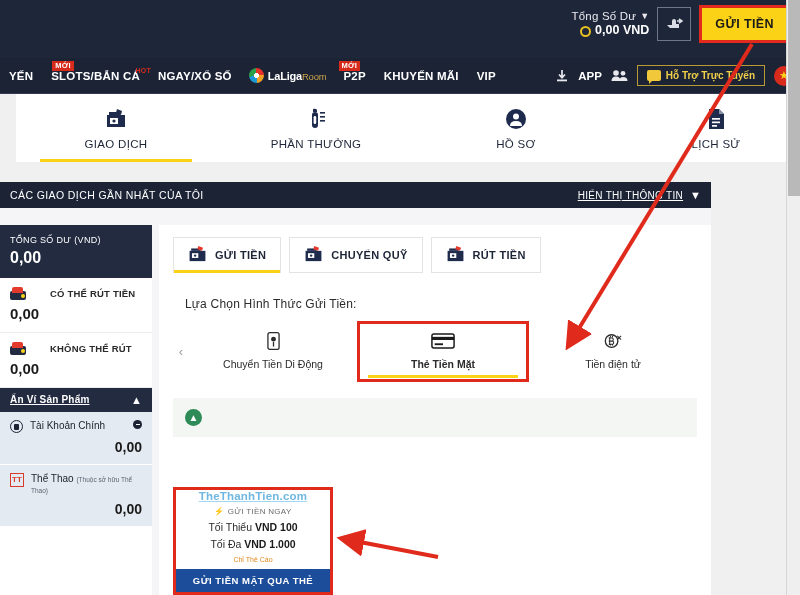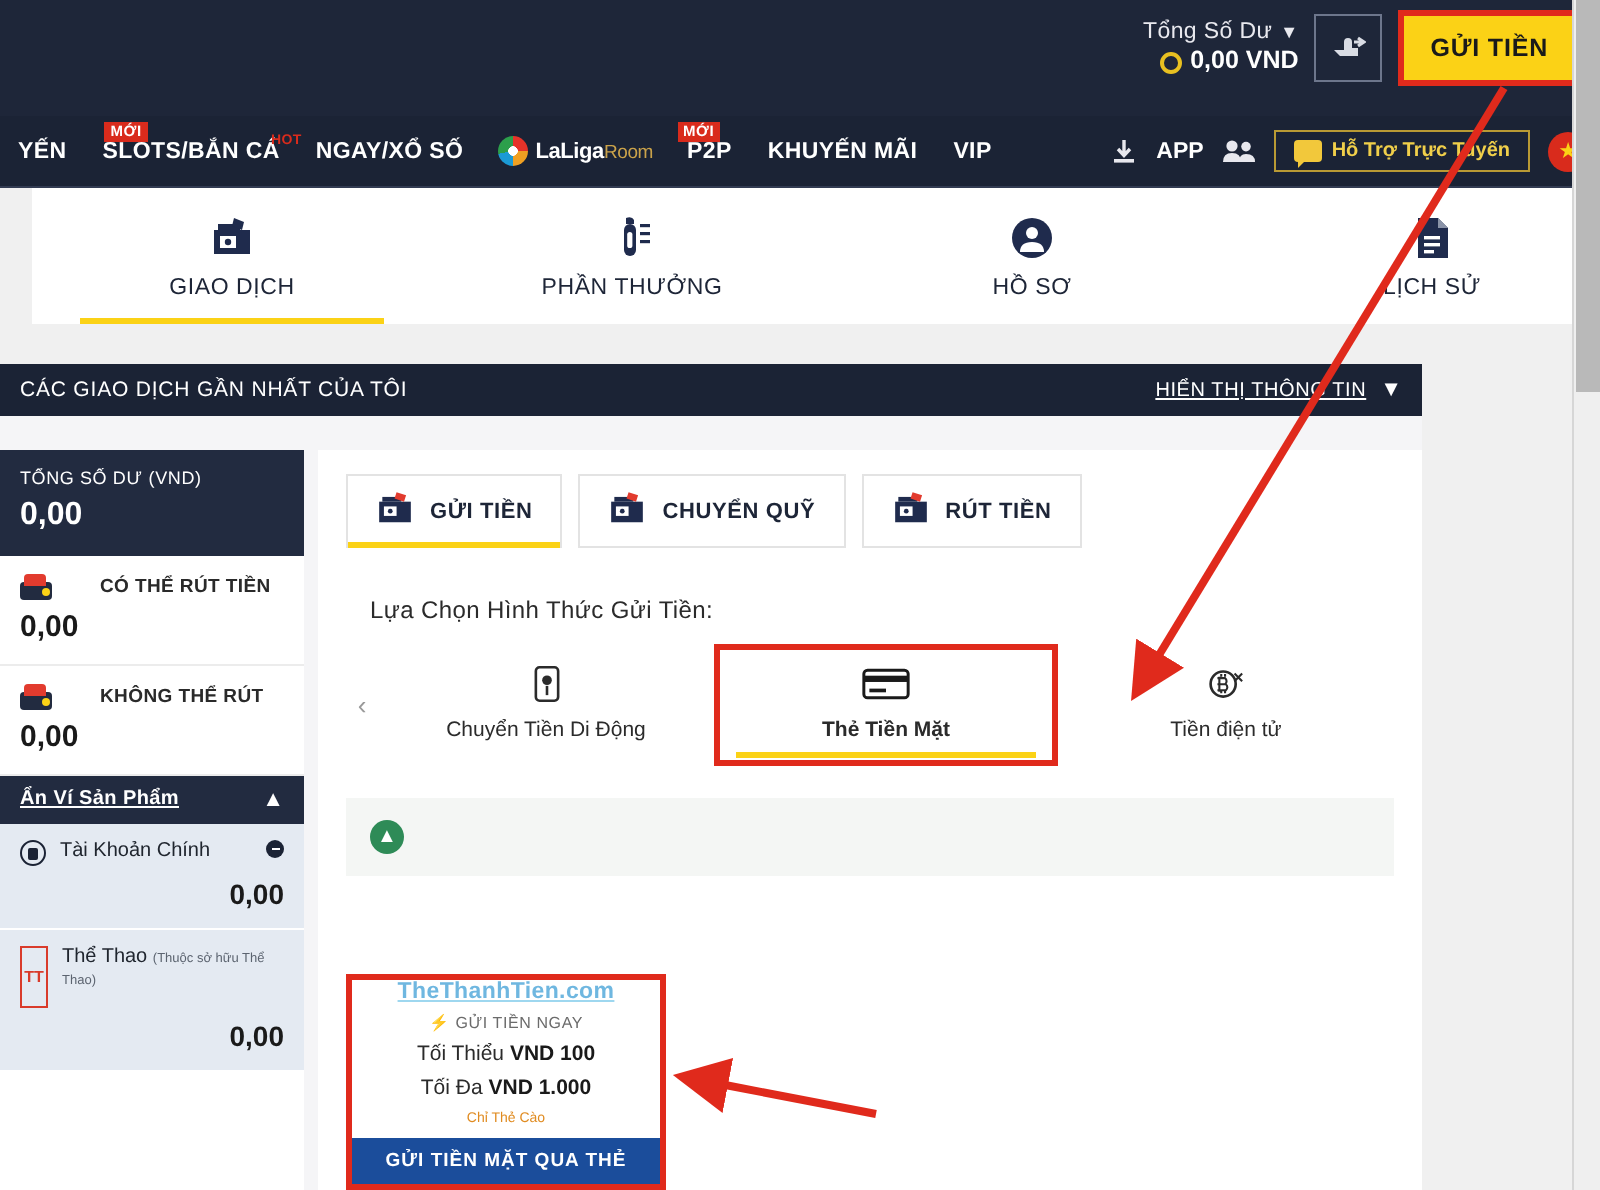--- a/index.html
+++ b/index.html
@@ -188,21 +188,21 @@
     width: 13px; height: 13px; border-radius: 50%; border: 1.6px solid #1b2335;
     display:flex; align-items:center; justify-content:center; flex:none;
   }
   .dot-ico:after { content:""; width:5px; height:6px; background:#1b2335; border-radius:1px;}
   .minus-ico {
     width: 9px; height: 9px; border-radius: 50%; background: #1b2335;
     display:flex; align-items:center; justify-content:center; flex:none;
   }
   .minus-ico:after { content:""; width:4px; height:1.6px; background:#fff;}
   .sport-ico {
-    width: 14px; height: 31px; border: 1.6px solid #d93b2b; flex:none;
+    width: 14px; height: 14px; border: 1.6px solid #d93b2b; flex:none;
     display:flex; align-items:center; justify-content:center;
     color:#d93b2b; font-size:8px; font-weight:bold; line-height:1;
   }
 
   
   .main {
     position: absolute; left: 159px; top: 17px;
     width: 552px; height: 370px; background: #ffffff;
   }
   .method-tabs { display: flex; gap: 8px; padding: 12px 14px 0 14px; }

